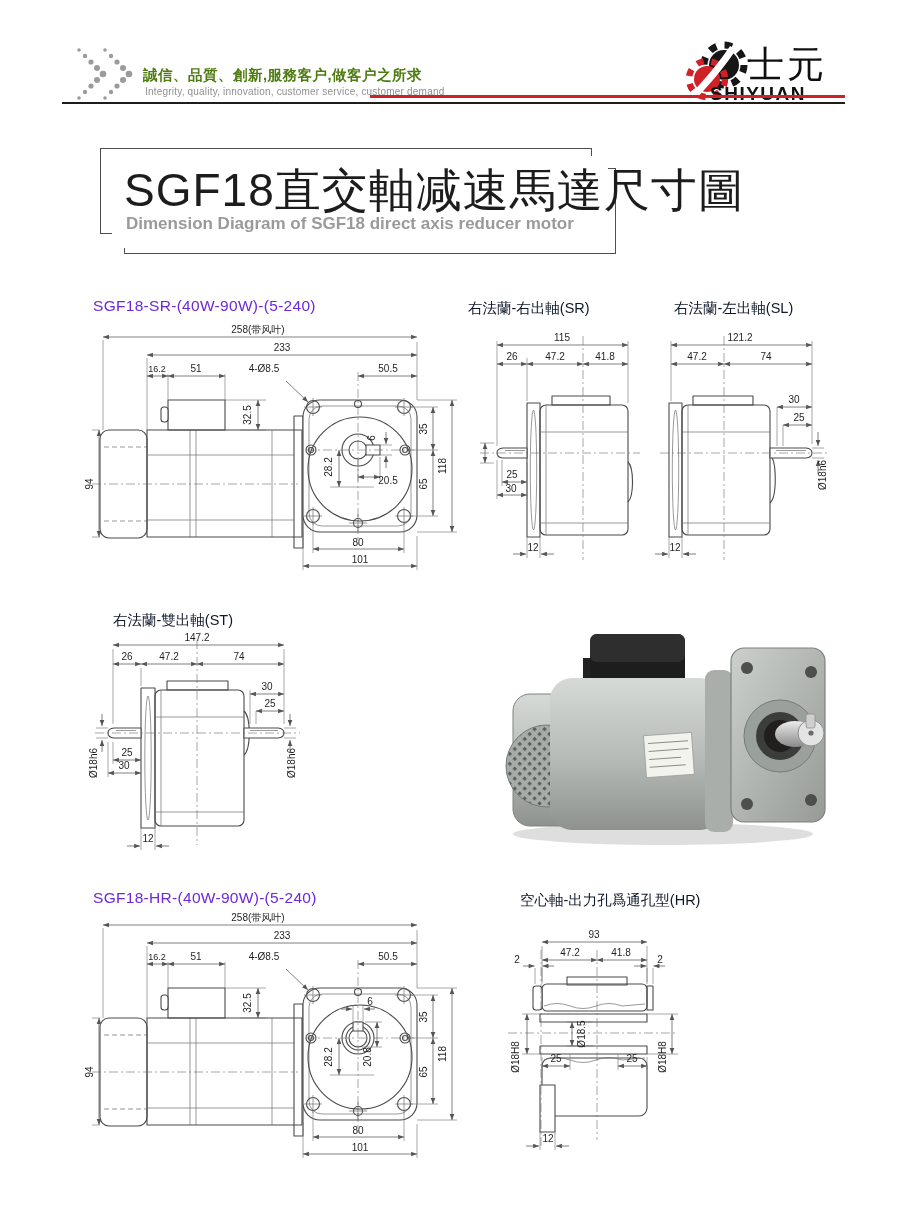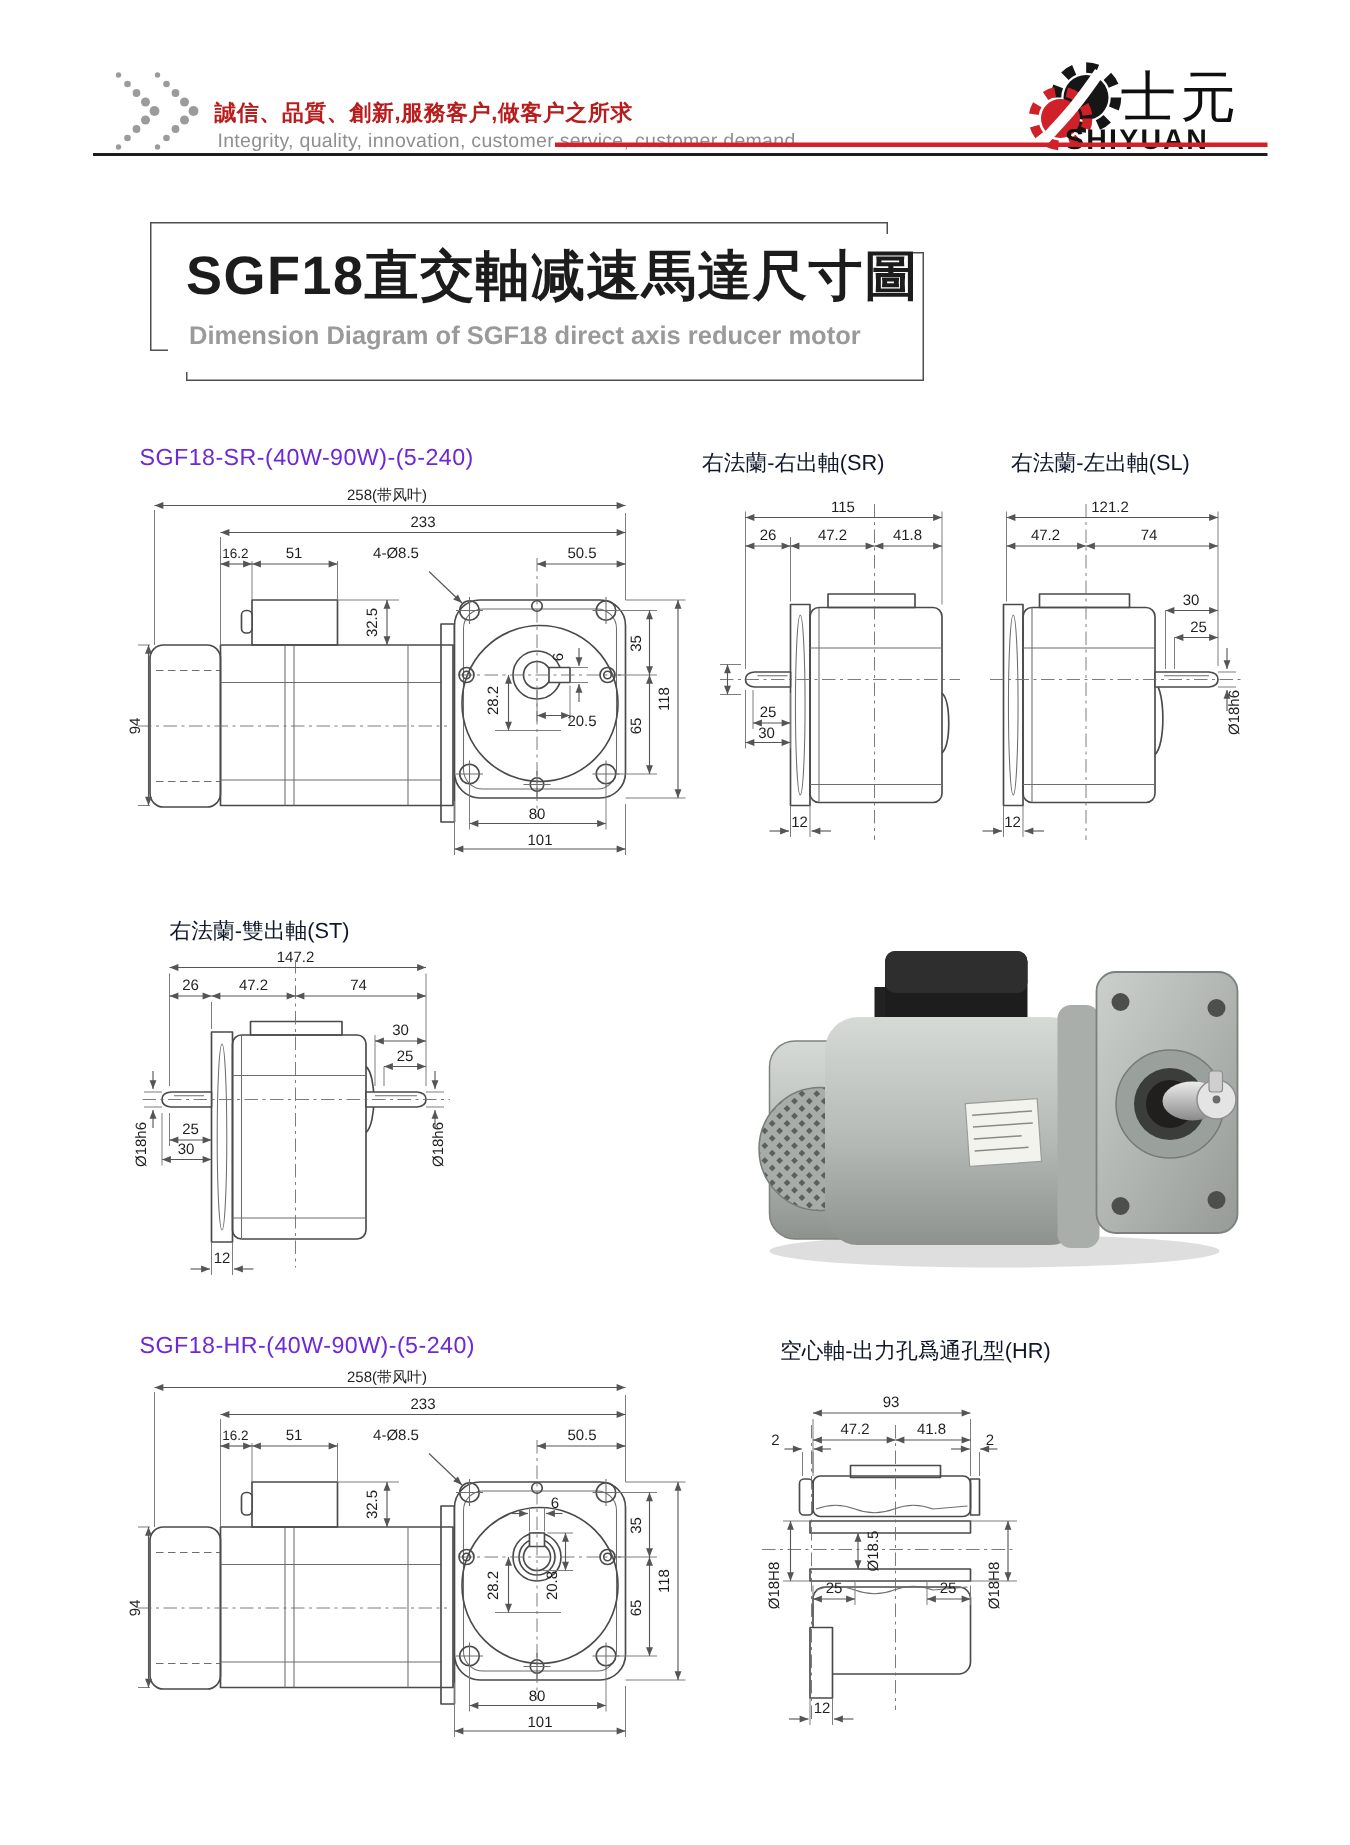--- a/index.html
+++ b/index.html
@@ -4,32 +4,32 @@
 <style>
   :root{
     --accent-red:#d02129; --line-dark:#1d1d1d; --drawing-line:#4a4a4a;
     --subtitle-gray:#9a9a9a;
   }
   *{margin:0;padding:0;box-sizing:border-box}
   html,body{background:#fff}
   body{width:900px;height:1230px;position:relative;font-family:"Liberation Sans","DejaVu Sans",sans-serif;overflow:hidden}
   .abs{position:absolute}
   
-  .slogan-zh{left:143px;top:66px;font-size:14.5px;font-weight:600;color:#b91c1c;letter-spacing:.5px}
-  .slogan-en{left:145px;top:86px;font-size:13px;color:#8f8f8f;letter-spacing:.2px}
+  .slogan-zh{left:143px;top:66px;font-size:14.5px;font-weight:600;color:#4d7c0f;letter-spacing:.5px}
+  .slogan-en{left:145px;top:86px;font-size:10px;color:#8f8f8f;letter-spacing:.2px}
   .brand-zh{left:747px;top:40px;font-size:37px;font-weight:400;color:#0f0f0f;letter-spacing:3px}
   .brand-en{left:710px;top:83px;font-size:19px;font-weight:800;color:#111;letter-spacing:1.5px}
   .rule-black{left:62px;top:102px;width:783px;height:2px;background:var(--line-dark)}
   .rule-red{left:370px;top:95px;width:475px;height:2.5px;background:var(--accent-red)}
   
   .frame{border:1.5px solid #4f4f4f}
   .frame-a{left:100px;top:148px;width:492px;height:86px}
   .frame-b{left:124px;top:168px;width:492px;height:86px}
   .title-mask{left:112px;top:156px;width:496px;height:92px;background:#fff}
-  .main-title{left:124px;top:160px;font-size:36px;font-weight:700;color:#1c1c1c;letter-spacing:1px;white-space:nowrap}
+  .main-title{left:124px;top:160px;font-size:46px;font-weight:400;color:#1c1c1c;letter-spacing:1px;white-space:nowrap}
   .sub-title{left:126px;top:214px;font-size:17px;font-weight:700;color:var(--subtitle-gray);white-space:nowrap}
   
   .model-title{font-size:15.5px;color:#6d28d9;letter-spacing:.3px;white-space:nowrap}
   .cjk-title{font-size:14.5px;font-weight:400;color:#0f172a;white-space:nowrap}
   
   svg{position:absolute;overflow:visible}
   .obj{stroke:var(--drawing-line);stroke-width:1.1;fill:none;stroke-linejoin:round}
   .objf{stroke:var(--drawing-line);stroke-width:1.1;fill:#fff;stroke-linejoin:round}
   .thin{stroke:#6d6d6d;stroke-width:.7;fill:none}
   .ext{stroke:#7a7a7a;stroke-width:.65;fill:none}

